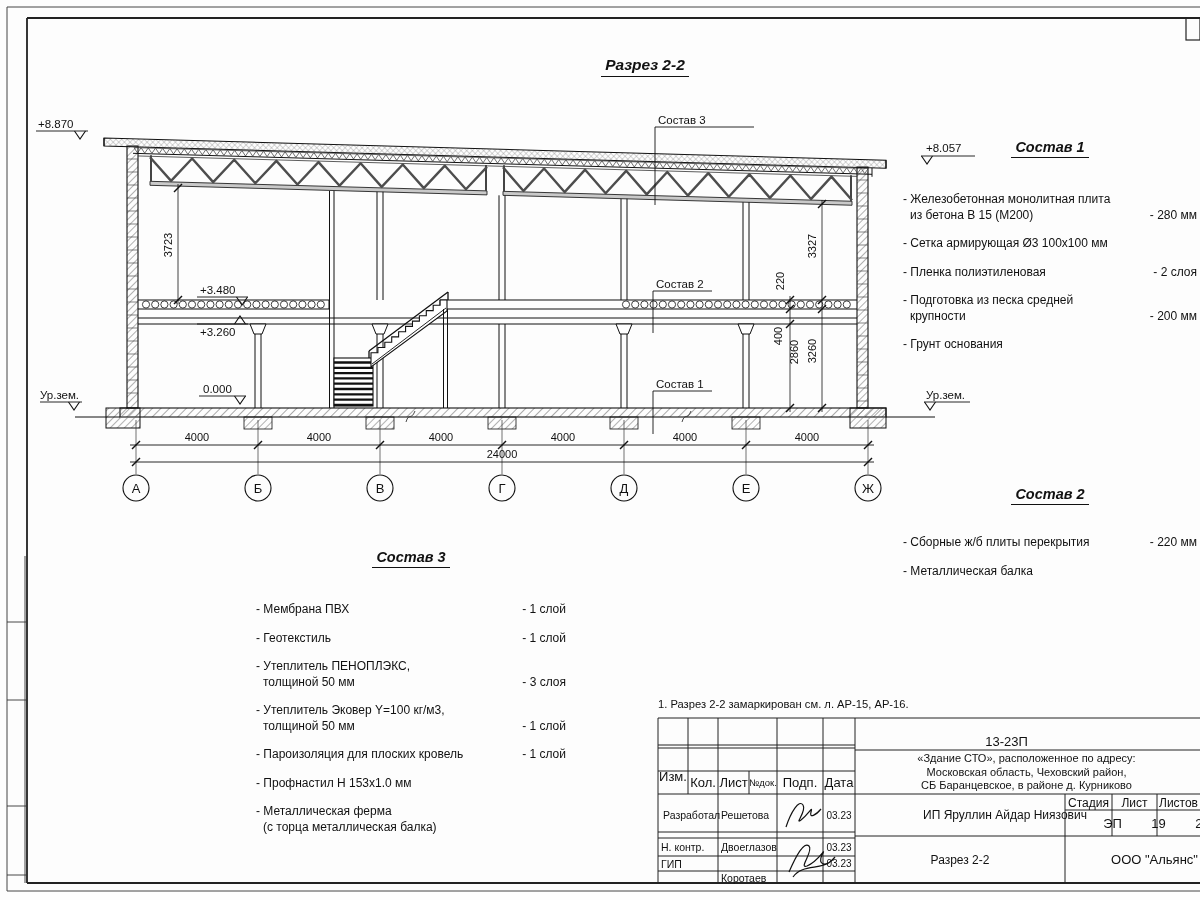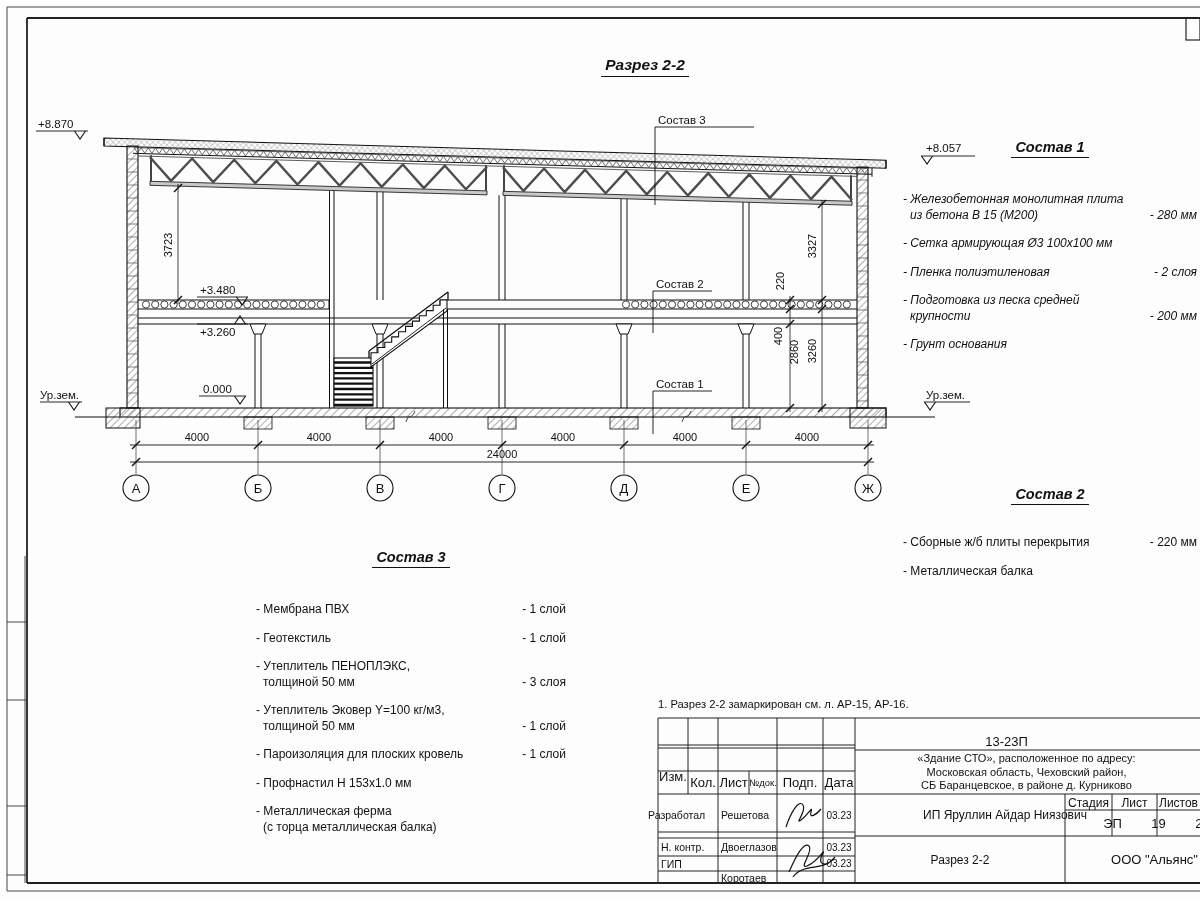--- a/index.html
+++ b/index.html
@@ -459,21 +459,21 @@
 
     <text x="502" y="458" font-size="11" text-anchor="middle">24000</text>
   </svg>
 
   <div class="abs main-title" style="left:555px;top:56px;width:180px;">
     <span class="u">Разрез 2-2</span>
   </div>
 
   <div class="comp-block" style="left:903px;top:139px;width:294px;">
     <div class="comp-title"><span class="u">Состав 1</span></div>
-    <div class="comp-items" style="margin-top:34px;font-style:italic;">
+    <div class="comp-items" style="margin-top:34px;">
         <div class="comp-item">
           <div class="comp-name">
             <div>- Железобетонная  монолитная плита</div>
             <div class="l2">из бетона В 15 (М200)</div>
           </div>
           <div class="comp-value">- 280 мм</div>
         </div>
         <div class="comp-item">
           <div class="comp-name">
             <div>- Сетка армирующая Ø3 100х100 мм</div>
@@ -587,21 +587,21 @@
   <div class="abs center tb" style="left:857px;top:837px;width:206px;height:45px;">Разрез 2-2</div>
   <div class="abs center tb-big" style="left:1065px;top:837px;width:131px;height:45px;">ООО "Альянс"</div>
 
   <div class="abs center tb-head" style="left:658px;top:764px;width:30px;height:25px;">Изм.</div>
   <div class="abs center tb-head" style="left:688px;top:772px;width:30px;height:21px;">Кол.</div>
   <div class="abs center tb-head" style="left:718px;top:772px;width:31px;height:21px;">Лист</div>
   <div class="abs center tb-head-sm" style="left:749px;top:772px;width:28px;height:21px;">№док.</div>
   <div class="abs center tb-head" style="left:777px;top:772px;width:46px;height:21px;">Подп.</div>
   <div class="abs center tb-head" style="left:823px;top:772px;width:32px;height:21px;">Дата</div>
 
-  <div class="abs tb-small" style="left:648px;top:805px;width:32px;height:20px;">Разработал</div>
+  <div class="abs tb-small" style="left:663px;top:805px;width:32px;height:20px;">Разработал</div>
   <div class="abs tb-small" style="left:721px;top:805px;width:58px;height:20px;">Решетова</div>
   <div class="abs center tb-date" style="left:824px;top:805px;width:30px;height:20px;">03.23</div>
   <div class="abs tb-small" style="left:661px;top:839px;width:56px;height:16px;">Н. контр.</div>
   <div class="abs tb-small" style="left:721px;top:839px;width:58px;height:16px;">Двоеглазов</div>
   <div class="abs center tb-date" style="left:824px;top:839px;width:30px;height:16px;">03.23</div>
   <div class="abs tb-small" style="left:661px;top:856px;width:56px;height:15px;">ГИП</div>
   <div class="abs tb-small" style="left:721px;top:856px;width:58px;height:15px;margin-top:14px;">Коротаев</div>
   <div class="abs center tb-date" style="left:824px;top:856px;width:30px;height:15px;">03.23</div>
 
 </div>

